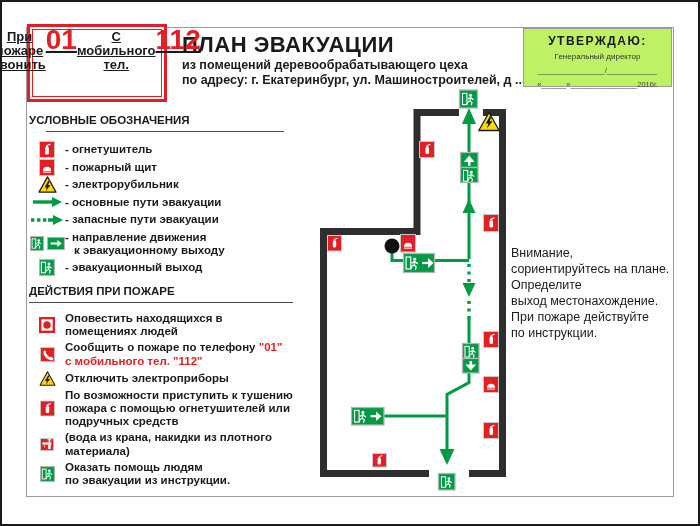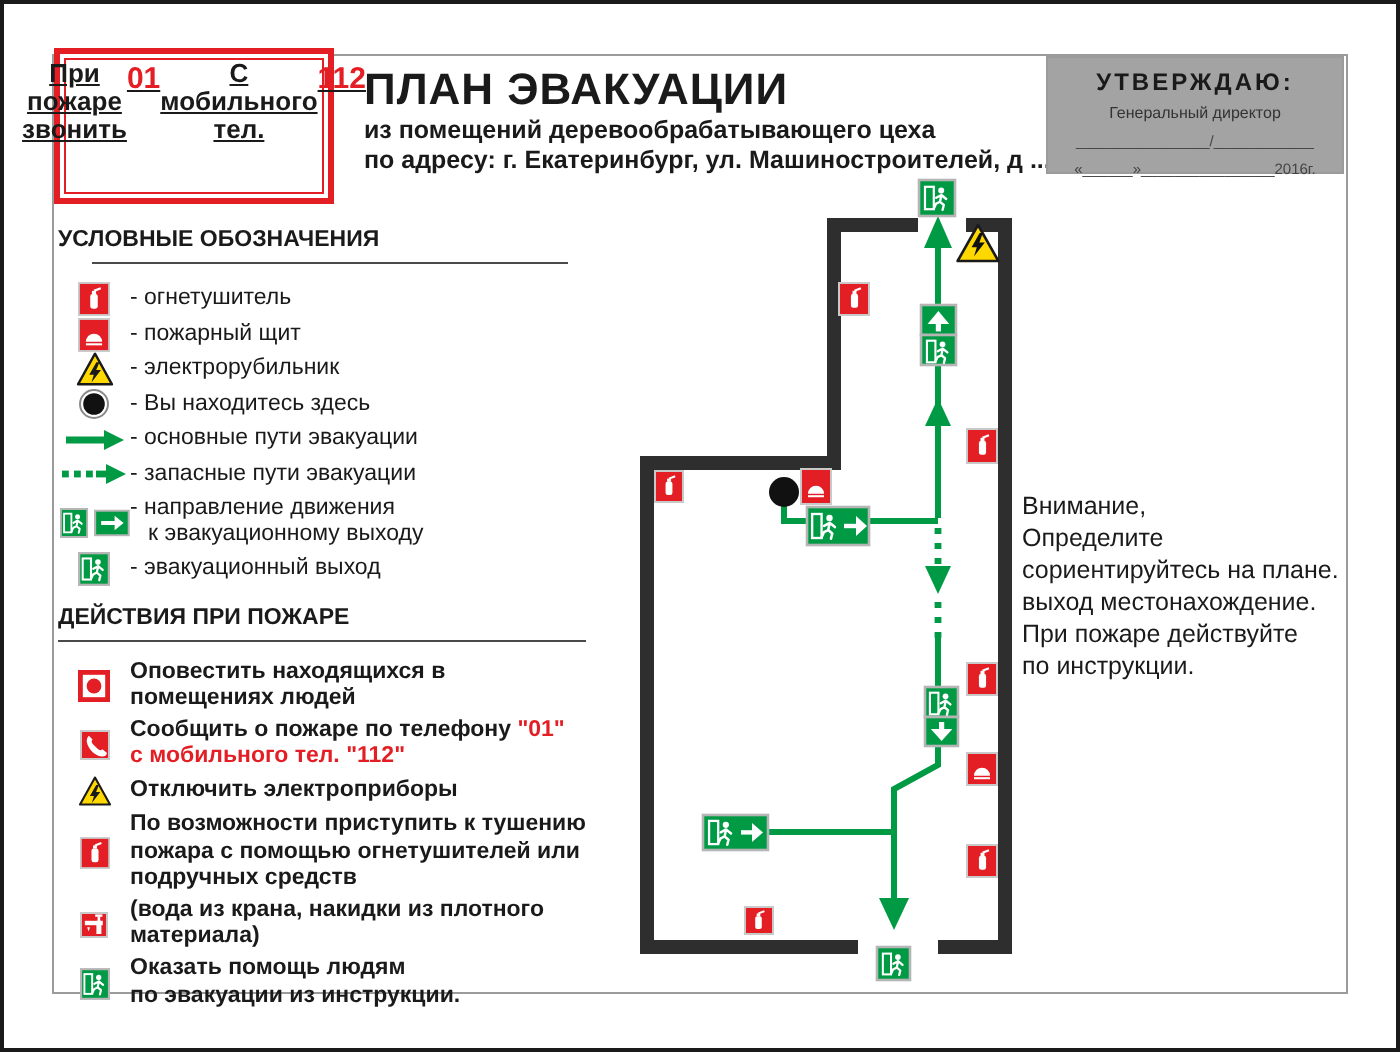--- a/index.html
+++ b/index.html
@@ -6,42 +6,42 @@
   .page{position:relative;width:700px;height:526px;background:#fff;border:2px solid #1a1a1a;
         box-sizing:border-box;font-family:"Liberation Sans",sans-serif;color:#1a1a1a;overflow:hidden;}
   .frame{position:absolute;left:24px;top:25px;width:646px;height:468px;border:1.5px solid #9b9b9b;}
 
   
   .phone-box{position:absolute;left:25px;top:22px;width:140px;height:78px;background:#fff;
              border:3px solid #e31e24;padding:2px;box-sizing:border-box;z-index:3;}
   .phone-inner{border:1px solid #e31e24;height:100%;box-sizing:border-box;text-align:center;
                display:flex;justify-content:center;text-decoration:underline;}
   .phone-t{font-size:13px;font-weight:bold;line-height:14px;}
-  .phone-n{font-size:15px;font-weight:bold;color:#e31e24;line-height:20px;}
+  .phone-n{font-size:28px;font-weight:bold;color:#e31e24;line-height:20px;}
 
   
   .title-block{position:absolute;left:180px;top:30px;width:345px;z-index:2;}
   .title-main{font-size:22px;font-weight:bold;letter-spacing:.5px;line-height:26px;}
   .title-sub{font-size:12.5px;font-weight:bold;line-height:15px;}
 
   
   .approve{position:absolute;left:521px;top:26px;width:149px;height:59px;border:1.5px solid #9b9b9b;
-           box-sizing:border-box;text-align:center;padding-top:5px;z-index:3;background:#a3a3a3;}
+           box-sizing:border-box;text-align:center;padding-top:5px;z-index:3;background:#bef264;}
   .appr-h{font-size:12px;font-weight:bold;letter-spacing:1.5px;}
   .appr-r{font-size:8px;color:#333;margin-top:4px;}
   .appr-l{font-size:7.5px;color:#444;margin-top:5px;white-space:nowrap;}
 
   
   .panel{position:absolute;left:27px;top:112px;width:264px;z-index:2;}
   .panel-heading{font-size:11.5px;font-weight:bold;}
   .rule1{border:0;border-top:1.5px solid #4a4a4a;margin:5px 9px 9px 17px;}
   .rule2{border:0;border-top:1.5px solid #4a4a4a;margin:5px 0 9px 0;}
   .lrow{display:flex;align-items:center;min-height:17.5px;}
   .lrow .ic{width:36px;display:flex;justify-content:center;align-items:center;flex:none;}
-  .llabel{font-size:11.5px;font-weight:normal;line-height:13px;}
+  .llabel{font-size:11.5px;font-weight:bold;line-height:13px;}
   .llabel .l2{display:block;padding-left:9px;}
   .actions-h{margin-top:9px;}
   .arow{display:flex;align-items:center;margin-bottom:3px;}
   .arow .ic{width:36px;display:flex;justify-content:center;align-items:center;flex:none;}
   .atext{font-size:11.5px;font-weight:bold;line-height:13.2px;width:228px;}
   .red-t{color:#e31e24;}
 
   
   .notice{position:absolute;left:509px;top:243px;width:168px;text-align:left;
           font-size:12.5px;line-height:16px;z-index:2;}
@@ -137,29 +137,20 @@
         </span>
       <span class="llabel">- пожарный щит</span>
     </div>
     <div class="lrow">
       <span class="ic">
           <svg width="19" height="17" viewBox="0 0 22 20">
             <use href="#sym-warn" width="22" height="20"></use>
           </svg>
         </span>
       <span class="llabel">- электрорубильник</span>
-    </div>
-    <div class="lrow">
-      <span class="ic">
-        <svg width="16" height="16">
-            <circle cx="8" cy="8" r="7" fill="none" stroke="#8a8a8a" stroke-width="1"></circle>
-            <circle cx="8" cy="8" r="5.4" fill="#111"></circle>
-          </svg>
-      </span>
-      <span class="llabel">- Вы находитесь здесь</span>
     </div>
     <div class="lrow">
       <span class="ic">
         <svg width="31" height="12">
             <path d="M1 6 H21" stroke="#009a44" stroke-width="3.4"></path>
             <polygon points="20,1 20,11 30,6" fill="#009a44"></polygon>
           </svg>
       </span>
       <span class="llabel">- основные пути эвакуации</span>
     </div>
@@ -259,22 +250,22 @@
         </span>
       <span class="atext">
         <span>Оказать помощь людям</span><br>
         <span>по эвакуации из инструкции.</span>
       </span>
     </div>
   </div>
 
   <div class="notice">
     <div>Внимание,</div>
+    <div>сориентируйтесь на плане.</div>
     <div>Определите</div>
-    <div>сориентируйтесь на плане.</div>
     <div>выход местонахождение.</div>
     <div>При пожаре действуйте</div>
     <div>по инструкции.</div>
   </div>
 
   <svg class="plan-svg" width="700" height="526" viewBox="0 0 700 526">
 
     <polyline points="457,110.5 415,110.5 415,229.5 321.5,229.5 321.5,471.5 427,471.5" fill="none" stroke="#2e2e2e" stroke-width="7"></polyline>
     <polyline points="481,110.5 500.5,110.5 500.5,471.5 467,471.5" fill="none" stroke="#2e2e2e" stroke-width="7"></polyline>
 

